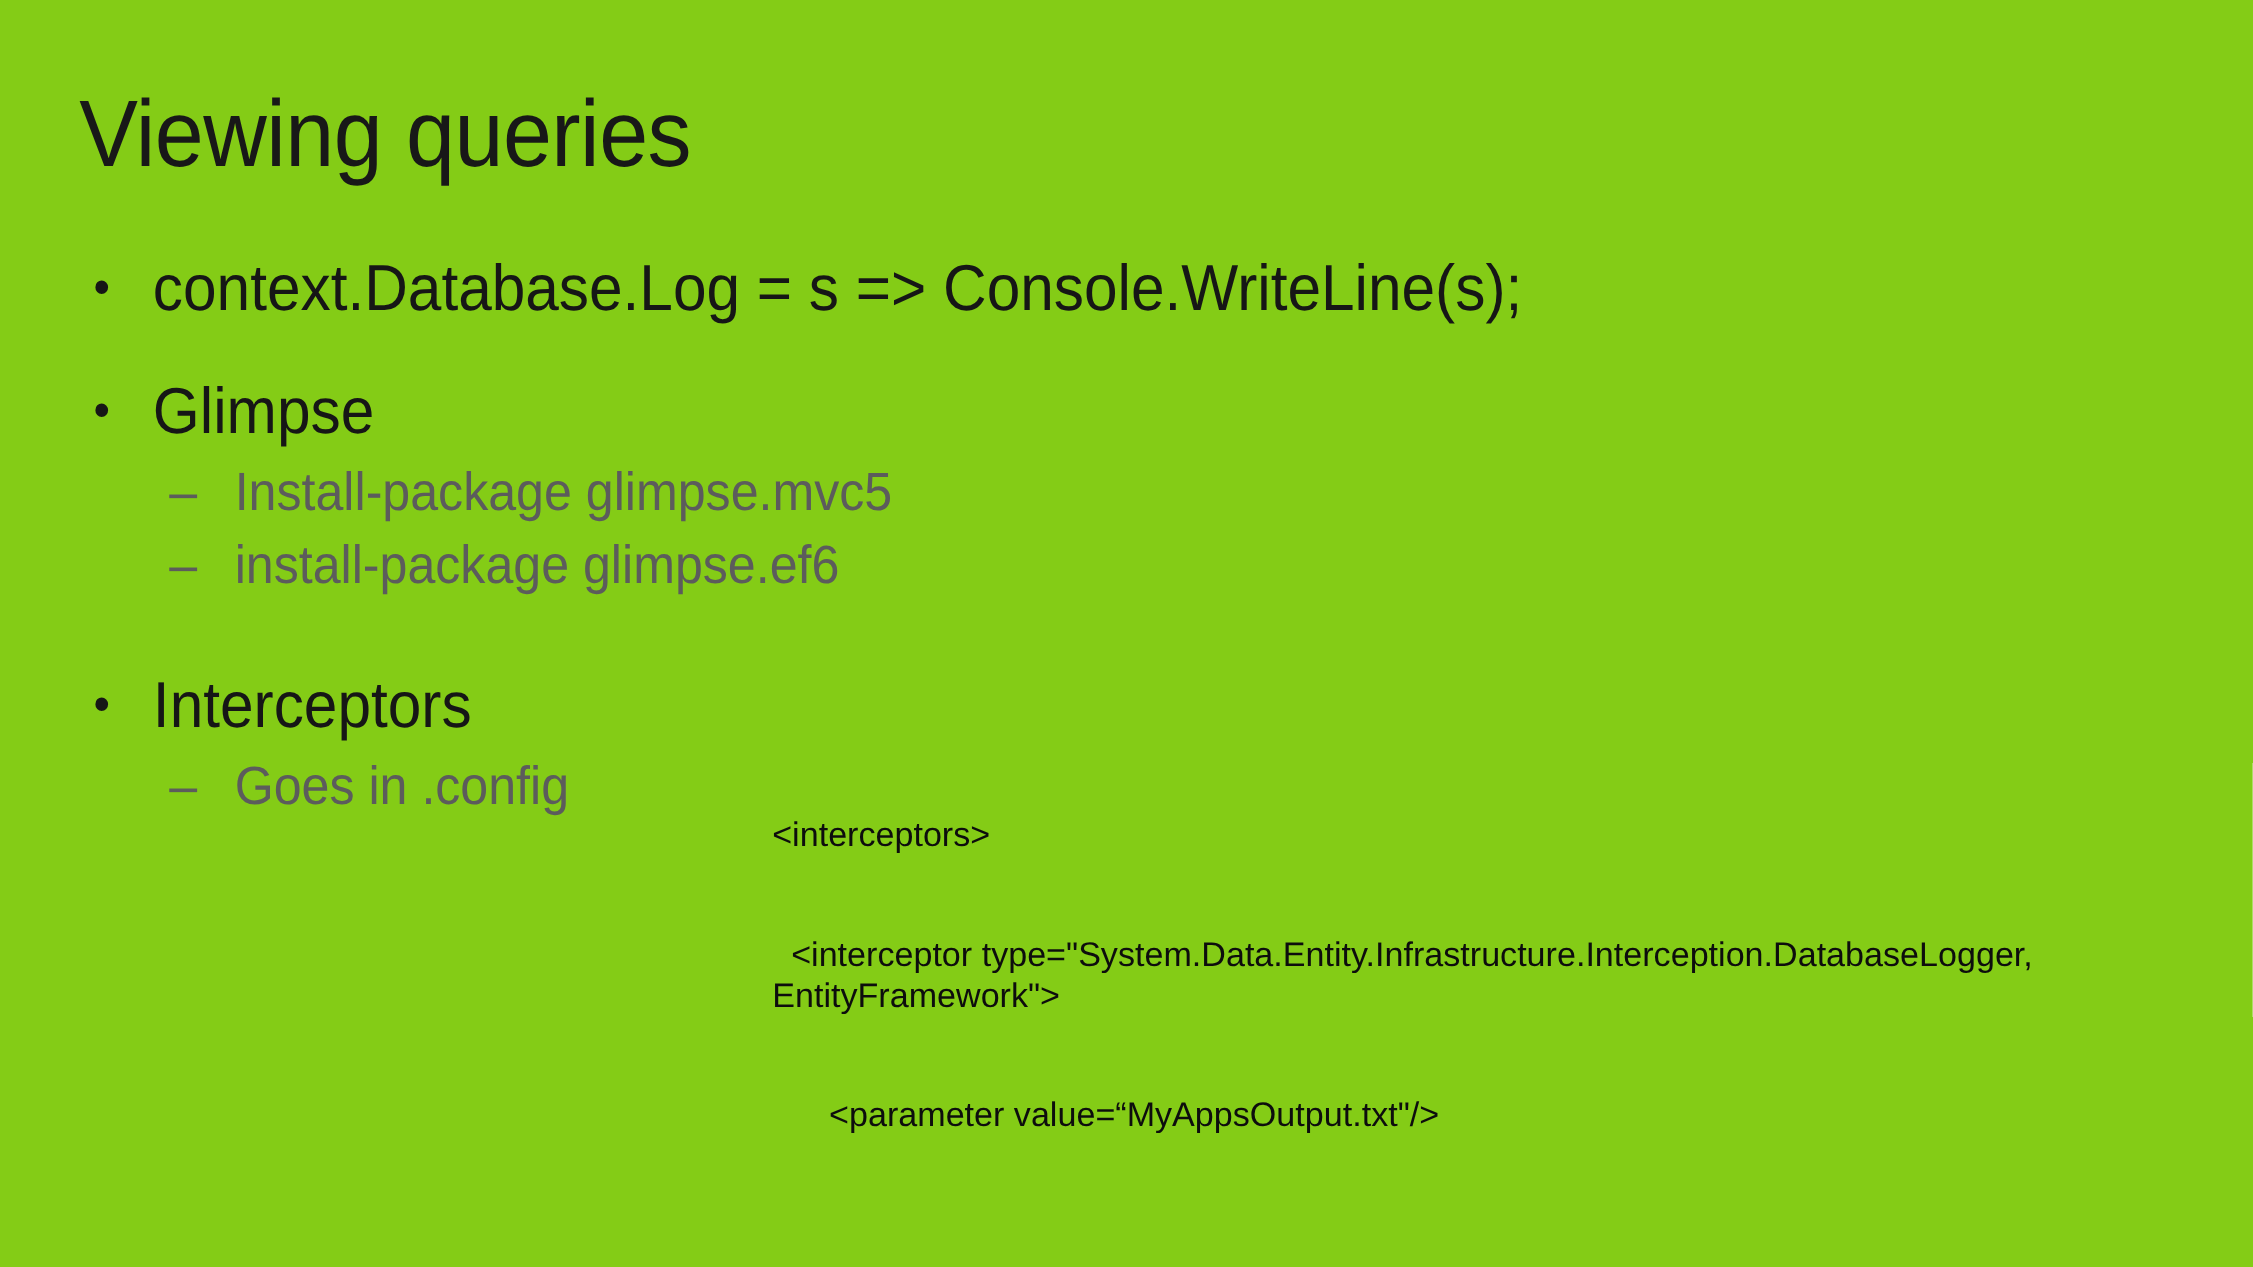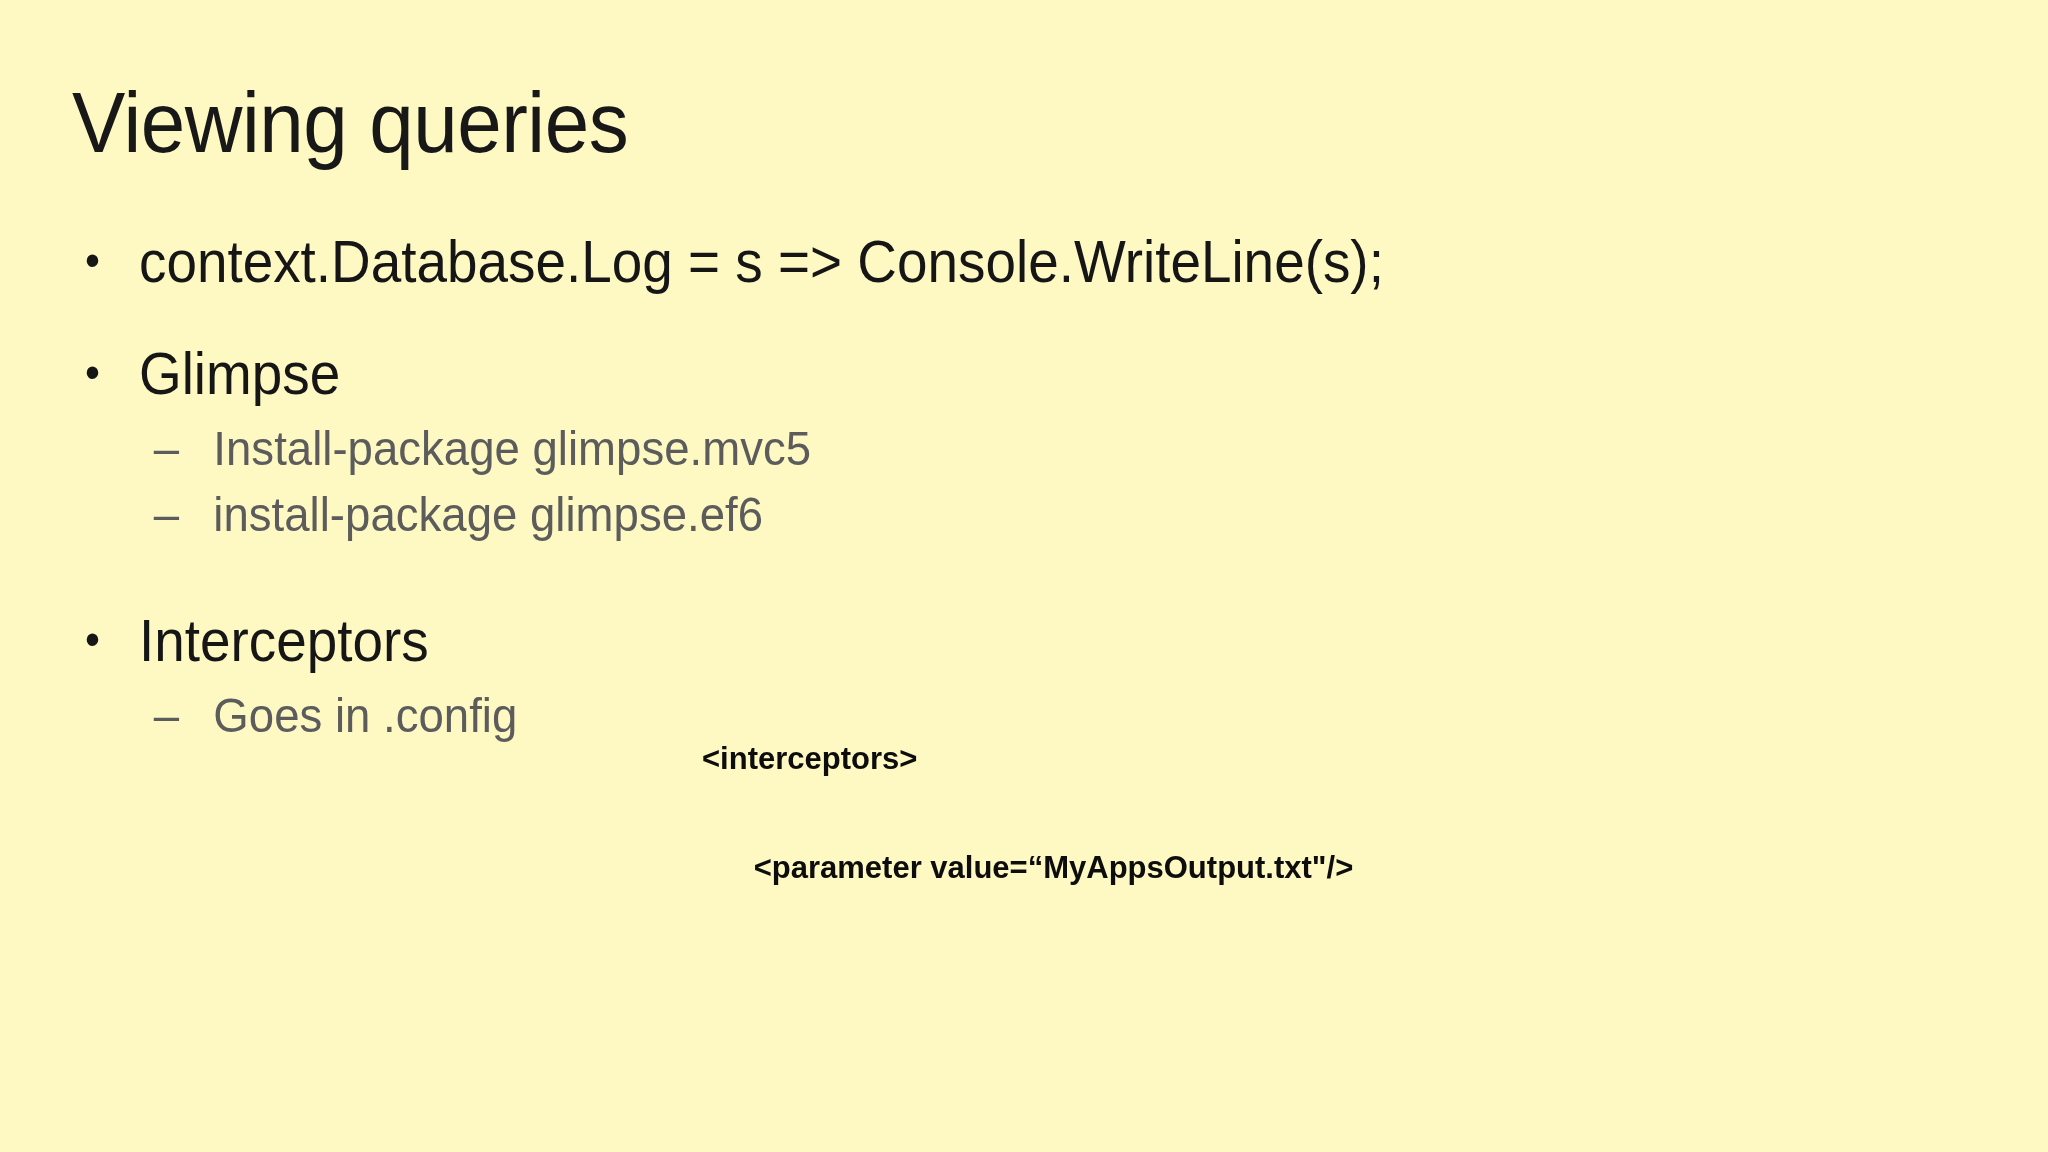--- a/index.html
+++ b/index.html
@@ -12,21 +12,21 @@
     height: 1152px;
     overflow: hidden;
     font-family: "Liberation Sans", sans-serif;
     -webkit-font-smoothing: antialiased;
   }
 
   .slide {
     position: relative;
     width: 2048px;
     height: 1152px;
-    background: #fef9c3;
+    background: #84cc16;
     box-sizing: border-box;
   }
 
   
   .slide-title {
     position: absolute;
     left: 72px;
     top: 18px;
     width: 1700px;
     font-family: "Liberation Sans", sans-serif;
@@ -102,21 +102,20 @@
     font-family: "Liberation Sans", sans-serif;
     font-size: 31px;
     font-weight: 400;
     line-height: 1.175;
     color: #0d0d0d;
     white-space: pre-wrap;
     word-break: normal;
   }
   .code-line {
     white-space: pre-wrap;
-    font-weight: bold;
   }
 </style>
 </head>
 <body>
 
 <div class="slide">
 
   <h1 class="slide-title">Viewing queries</h1>
 
   <div class="body-list">
@@ -152,20 +151,21 @@
 
     <div class="l2">
       <span class="dash-glyph">–</span>
       <span>Goes in .config</span>
     </div>
 
   </div>
 
   <div class="code-block">
     <div class="code-line">&lt;interceptors&gt;</div>
+    <div class="code-line">  &lt;interceptor type="System.Data.Entity.Infrastructure.Interception.DatabaseLogger, EntityFramework"&gt;</div>
     <div class="code-line">      &lt;parameter value=“MyAppsOutput.txt"/&gt;</div>
     
     
     
     
   </div>
 
 </div>
 
 </body></html>

